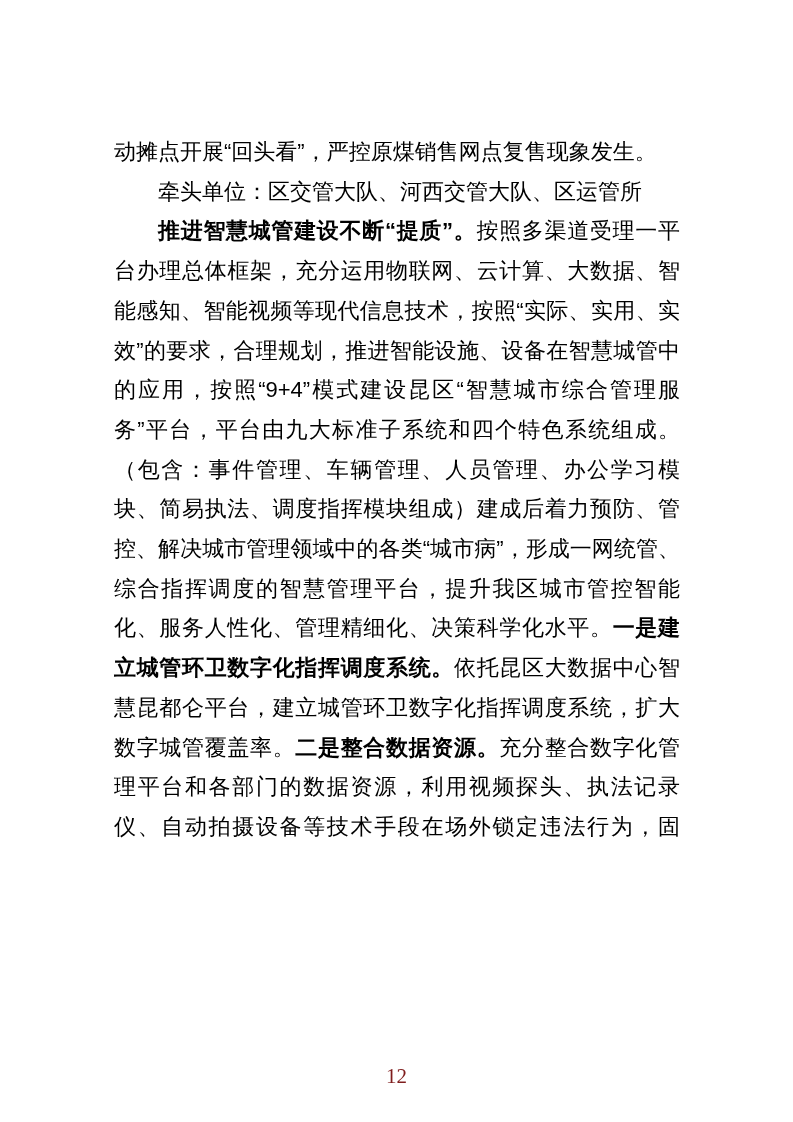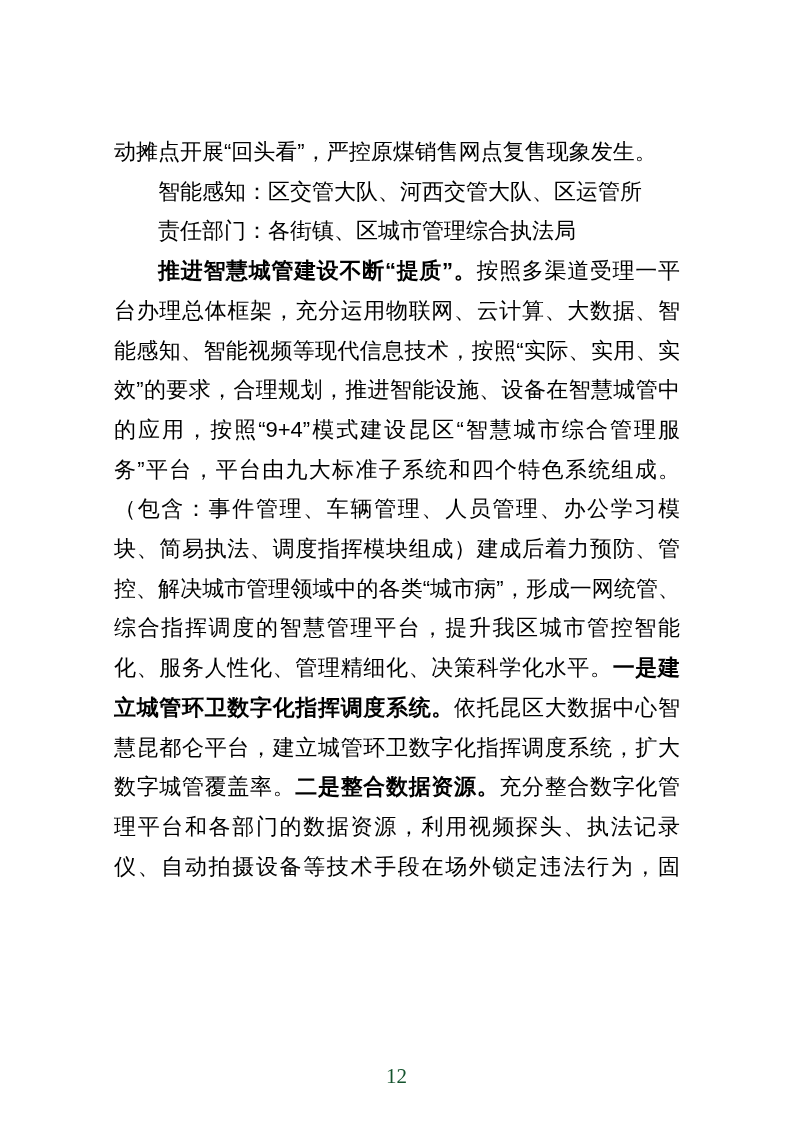--- a/index.html
+++ b/index.html
@@ -40,34 +40,33 @@
     font-weight: bold;
   }
   .page-footer {
     position: absolute;
     left: 0;
     top: 1036px;
     width: 100%;
     text-align: center;
     font-family: "Liberation Serif", serif;
     font-size: 21px;
-    color: #14532d;
+    color: #7f1d1d;
   }
 </style>
 </head>
 <body>
 
 <div class="page">
   <div class="content">
 
     <p><span>动摊点开展“回头看”，严控原煤销售网点复售现象发生。</span></p>
 
-    <p class="indent"><span>智能感知：区交管大队、河西交管大队、区运管所</span></p>
+    <p class="indent"><span>牵头单位：区交管大队、河西交管大队、区运管所</span></p>
 
-    <p class="indent"><span>责任部门：各街镇、区城市管理综合执法局</span></p>
 
 
     <p class="indent justify-last"><span class="bold">推进智慧城管建设不断“提质”。</span><span>按照多渠道受理一平台办理总体框架，充分运用物联网、云计算、大数据、智能感知、智能视频等现代信息技术，按照“实际、实用、实效”的要求，合理规划，推进智能设施、设备在智慧城管中的应用，按照“9+4”模式建设昆区“智慧城市综合管理服务”平台，平台由九大标准子系统和四个特色系统组成。（包含：事件管理、车辆管理、人员管理、办公学习模块、简易执法、调度指挥模块组成）建成后着力预防、管控、解决城市管理领域中的各类“城市病”，形成一网统管、综合指挥调度的智慧管理平台，提升我区城市管控智能化、服务人性化、管理精细化、决策科学化水平。</span><span class="bold">一是建立城管环卫数字化指挥调度系统。</span><span>依托昆区大数据中心智慧昆都仑平台，建立城管环卫数字化指挥调度系统，扩大数字城管覆盖率。</span><span class="bold">二是整合数据资源。</span><span>充分整合数字化管理平台和各部门的数据资源，利用视频探头、执法记录仪、自动拍摄设备等技术手段在场外锁定违法行为，固</span></p>
 
   </div>
 
   <div class="page-footer">12</div>
 </div>
 
 </body></html>

